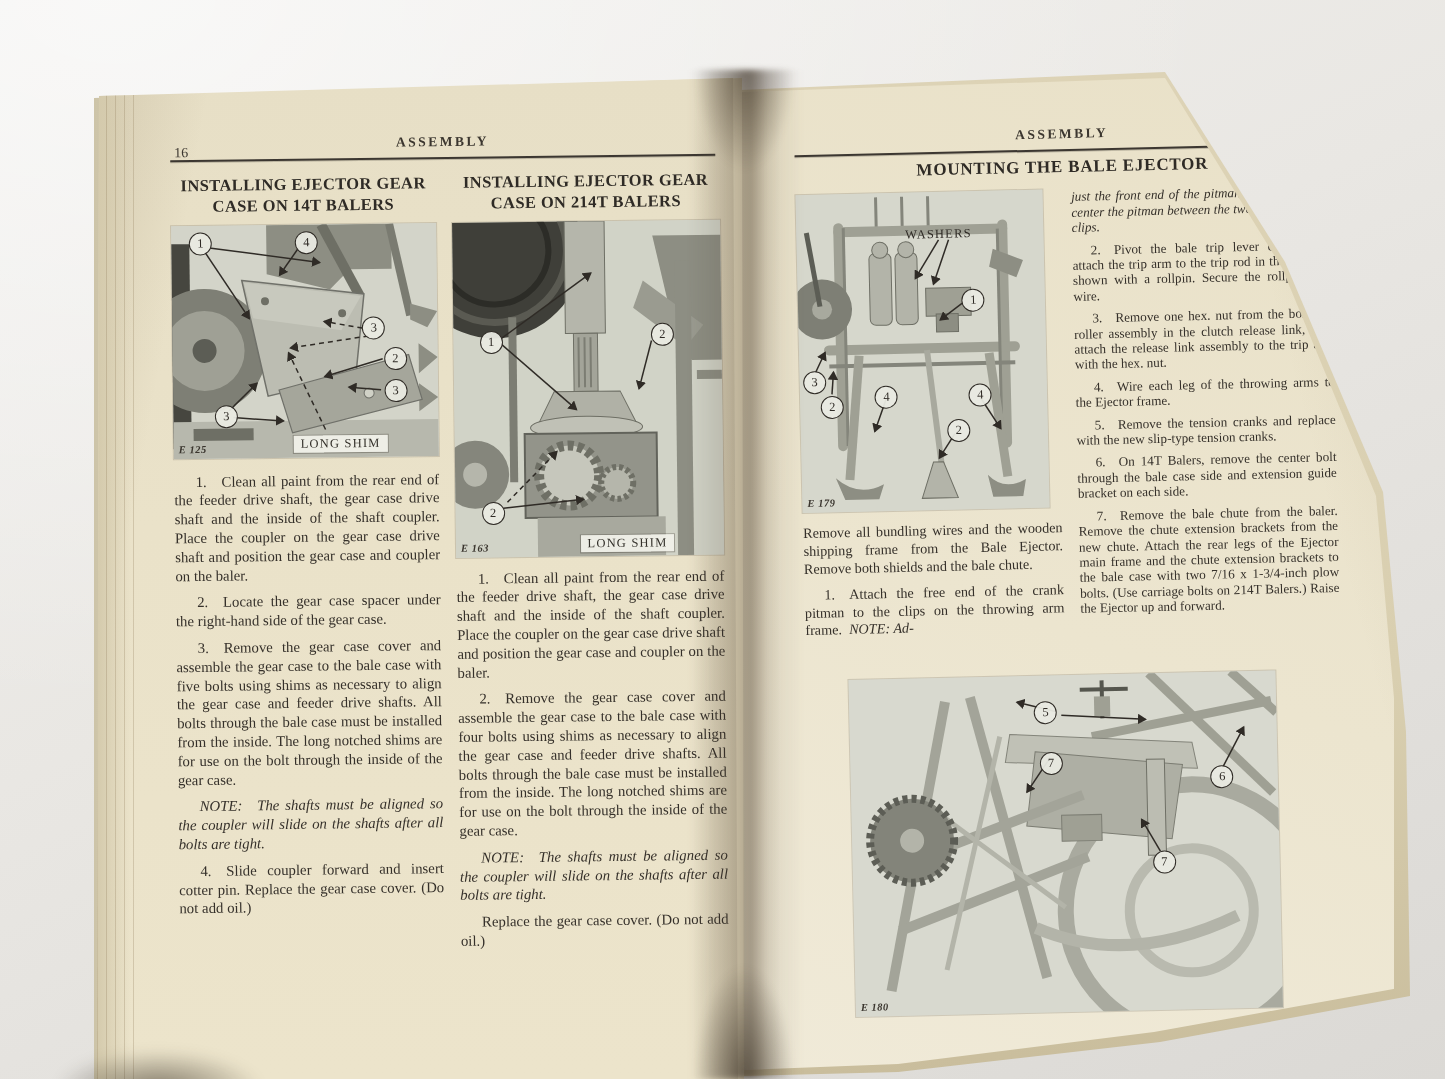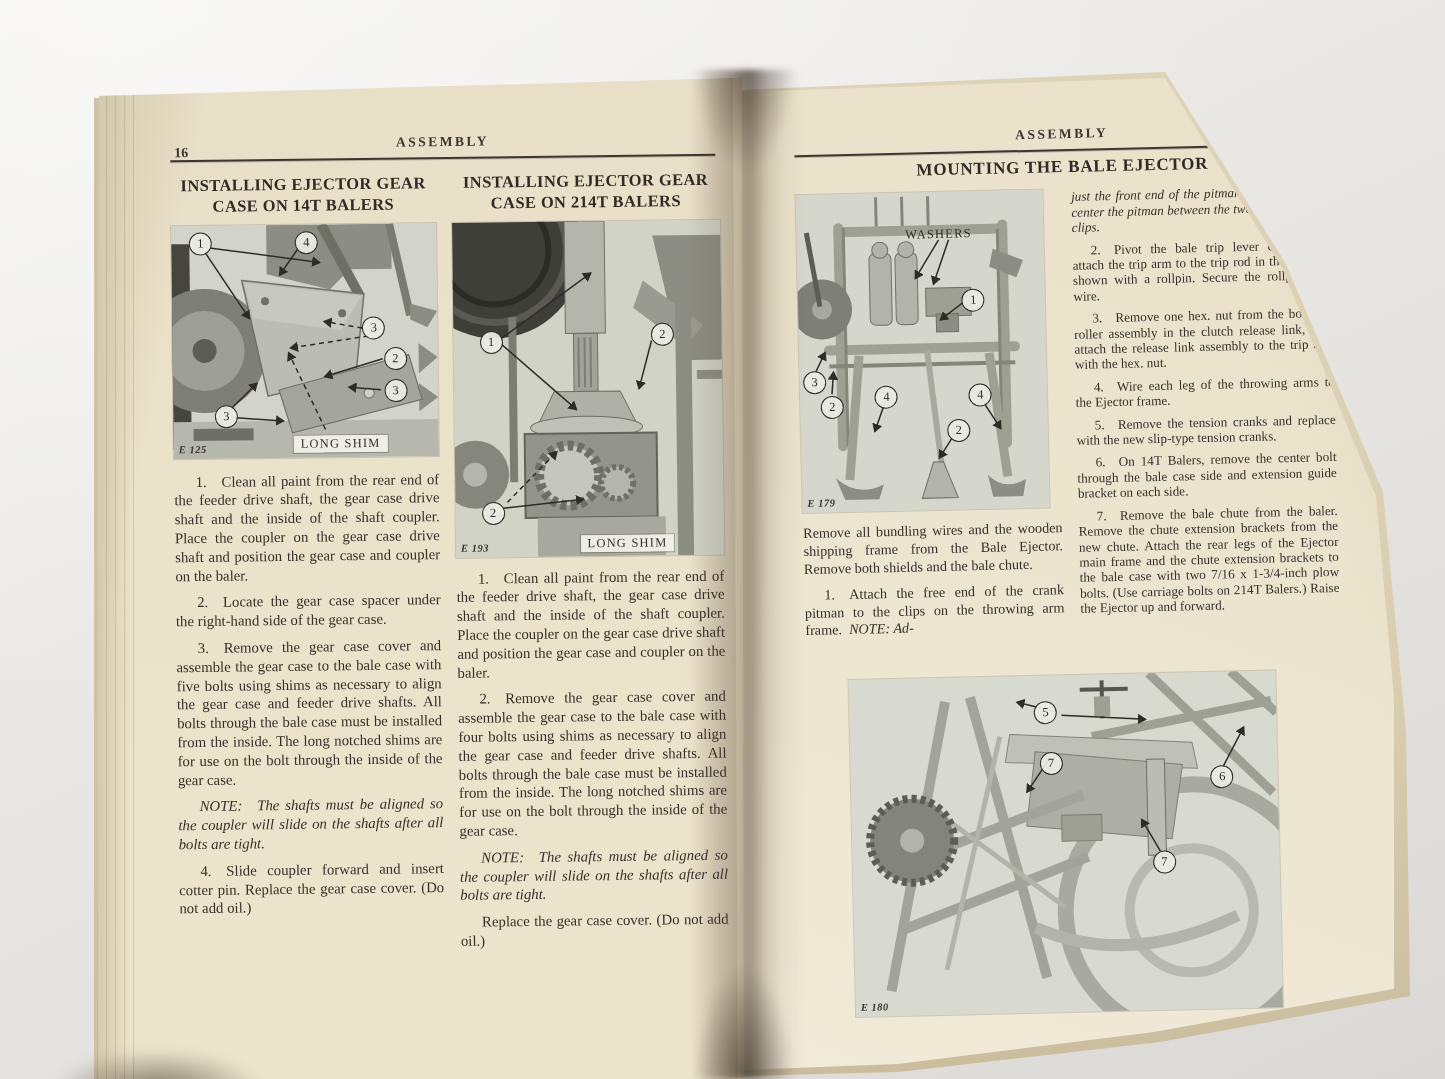--- a/index.html
+++ b/index.html
@@ -58,21 +58,21 @@
   .gutter-bottom{position:absolute;left:684px;top:920px;width:120px;height:159px;pointer-events:none;
     background:radial-gradient(55% 95% at 50% 100%, rgba(45,36,26,.6), rgba(45,36,26,0) 75%);filter:blur(3px);}
   .corner-shadow{position:absolute;left:60px;top:1018px;width:280px;height:90px;pointer-events:none;
     background:radial-gradient(50% 60% at 35% 80%, rgba(40,32,22,.55), rgba(40,32,22,0) 75%);filter:blur(6px);}
   
   .content{position:absolute;}
   .content-16{left:78px;top:58px;width:545px;transform:rotate(-0.7deg);}
   .content-17{left:62px;top:54px;width:535px;transform:rotate(-1.3deg);}
   .header-row{position:relative;height:20px;}
   .runhead{position:absolute;left:0;right:0;text-align:center;font-size:13.5px;font-weight:600;letter-spacing:2.5px;color:#3b362f;}
-  .pgnum{position:absolute;left:4px;bottom:-4px;font-size:14px;font-weight:700;color:#3b362f;}
+  .pgnum{position:absolute;left:4px;bottom:-4px;font-size:14px;font-weight:400;color:#3b362f;}
   .pgnum-r{position:absolute;right:2px;top:24px;font-size:14px;font-weight:700;color:#3b362f;}
   .rule{height:2.4px;background:#3c3731;margin-top:3px;box-shadow:0 1px 0 rgba(60,55,49,.25);}
   .cols{display:flex;gap:16px;margin-top:12px;}
   .col{flex:1 1 0;}
   h2{margin:2px 0 8px 0;text-align:center;font-size:16.5px;line-height:1.25;font-weight:700;letter-spacing:.4px;color:#2f2b26;}
   h1.mount{margin:6px 0 8px 0;text-align:center;font-size:17px;font-weight:700;letter-spacing:.8px;color:#2f2b26;}
   .col-16 p{margin:0 0 8px 0;font-size:14.8px;line-height:18.8px;text-align:justify;text-indent:1.45em;}
   .p17-c1 p{margin:0 0 9px 0;font-size:14.2px;line-height:17.6px;text-align:justify;text-indent:1.4em;}
   .p17-c2 p{margin:0 0 7px 0;font-size:13.2px;line-height:15.4px;text-align:justify;text-indent:1.4em;}
   p.noind{text-indent:0;}
@@ -201,21 +201,21 @@
                 <path d="M48 122 L122 188" marker-end="url(#ah193)"></path>
                 <path d="M198 120 L185 168" marker-end="url(#ah193)"></path>
                 <path d="M48 286 L128 278" marker-end="url(#ah193)"></path>
                 <path d="M52 280 L102 230" stroke-dasharray="5 4" marker-end="url(#ah193)"></path>
               </g>
             </svg>
             <span class="co" style="left:14%;top:36%">1</span>
             <span class="co" style="left:78%;top:34%">2</span>
             <span class="co" style="left:14%;top:87%">2</span>
             <span class="strip-label" style="left:64%;bottom:1%">LONG SHIM</span>
-            <span class="figid">E 193</span>
+            <span class="figid">E 163</span>
           </figure>
           <p>1. Clean all paint from the rear end of the feeder drive shaft, the gear case drive shaft and the inside of the shaft coupler. Place the coupler on the gear case drive shaft and position the gear case and coupler on the baler.</p>
           <p>2. Remove the gear case cover and assemble the gear case to the bale case with four bolts using shims as necessary to align the gear case and feeder drive shafts. All bolts through the bale case must be installed from the inside. The long notched shims are for use on the bolt through the inside of the gear case.</p>
           <p class="note">NOTE: The shafts must be aligned so the coupler will slide on the shafts after all bolts are tight.</p>
           <p>Replace the gear case cover. (Do not add oil.)</p>
         </div>
       </div>
     </div>
   </div>
 

